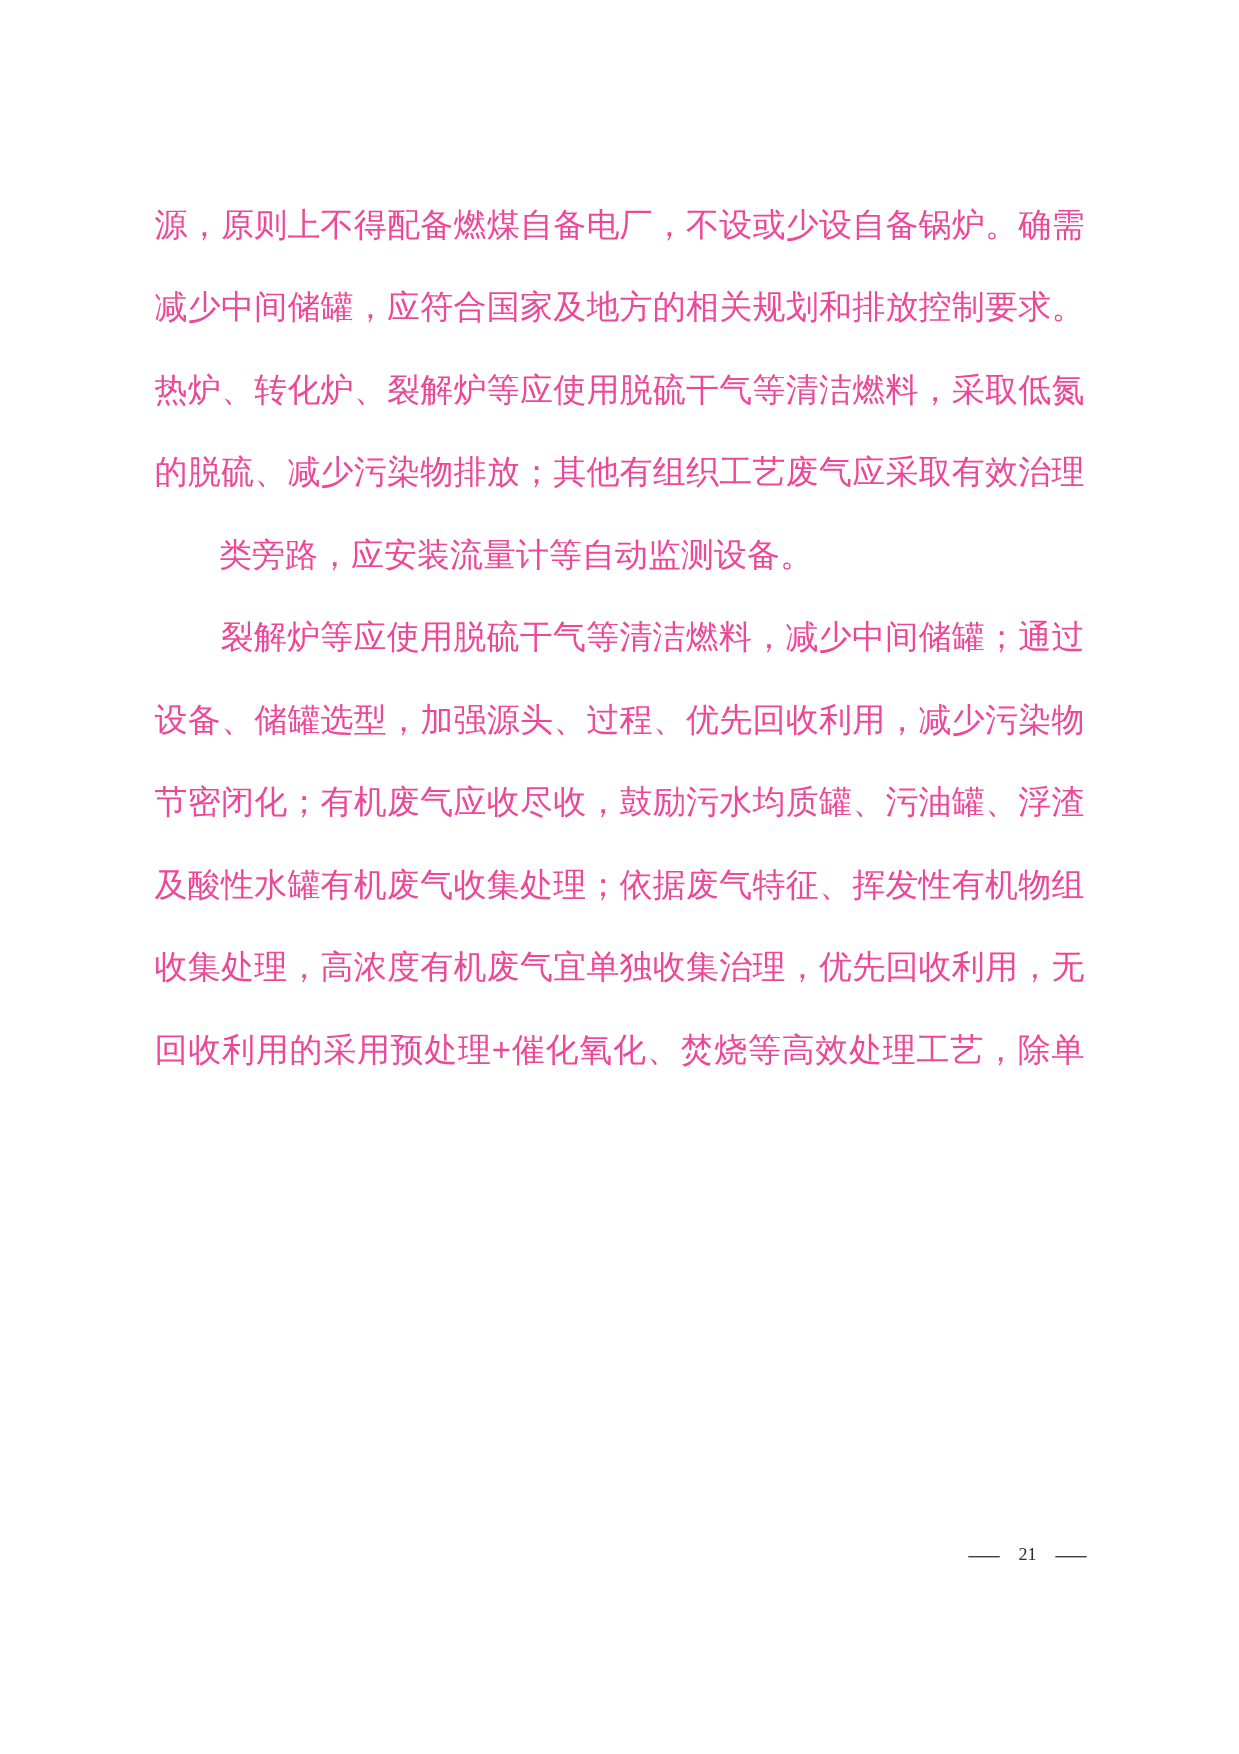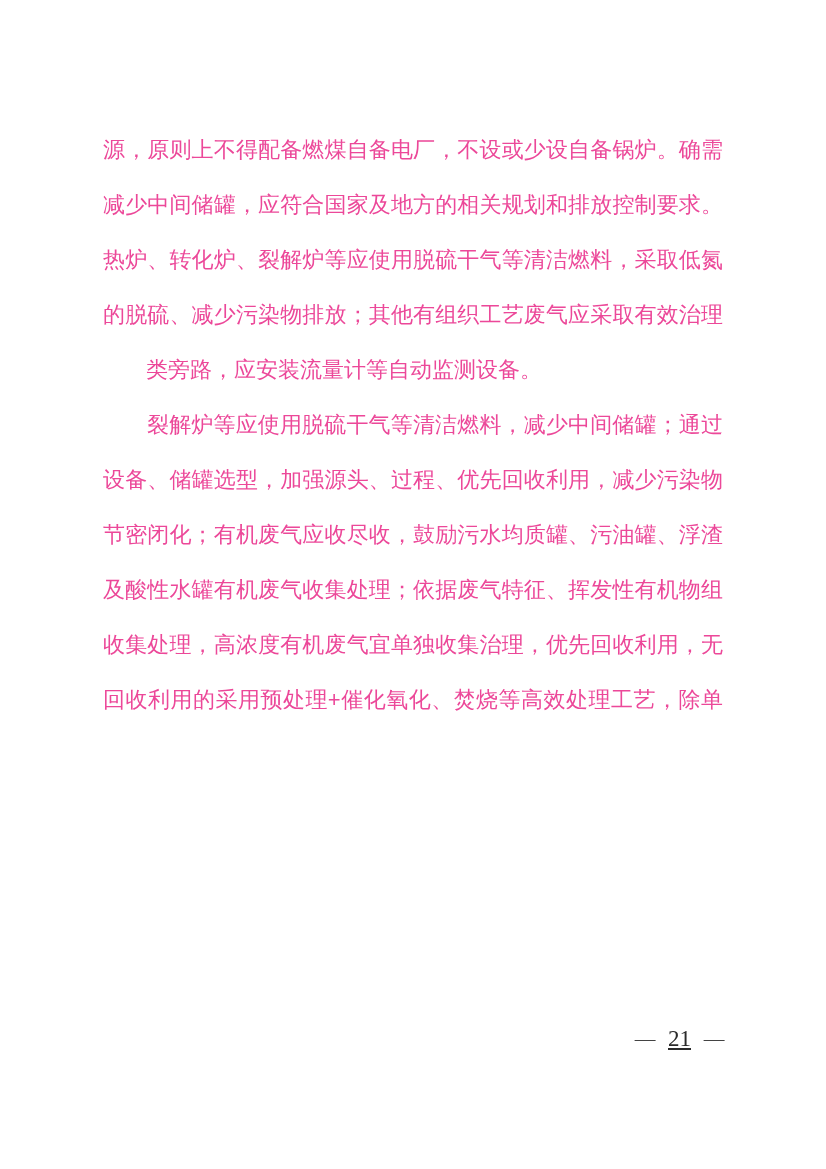--- a/index.html
+++ b/index.html
@@ -55,22 +55,21 @@
     font-family: "Liberation Serif", "DejaVu Serif", serif;
     font-size: 18px;
     color: #2b2b2b;
   }
   .footer .dash {
     letter-spacing: 0;
     transform: scaleX(1.15);
     color: #3a3a3a;
   }
   .footer .num {
-    font-size: 23px;
-    text-decoration: underline;
+    font-size: 12px;
   }
 </style>
 </head>
 <body>
 
 <div class="page">
 
   <div class="content">
     <div class="line">源，原则上不得配备燃煤自备电厂，不设或少设自备锅炉。确需建</div>
     <div class="line">减少中间储罐，应符合国家及地方的相关规划和排放控制要求。加</div>

